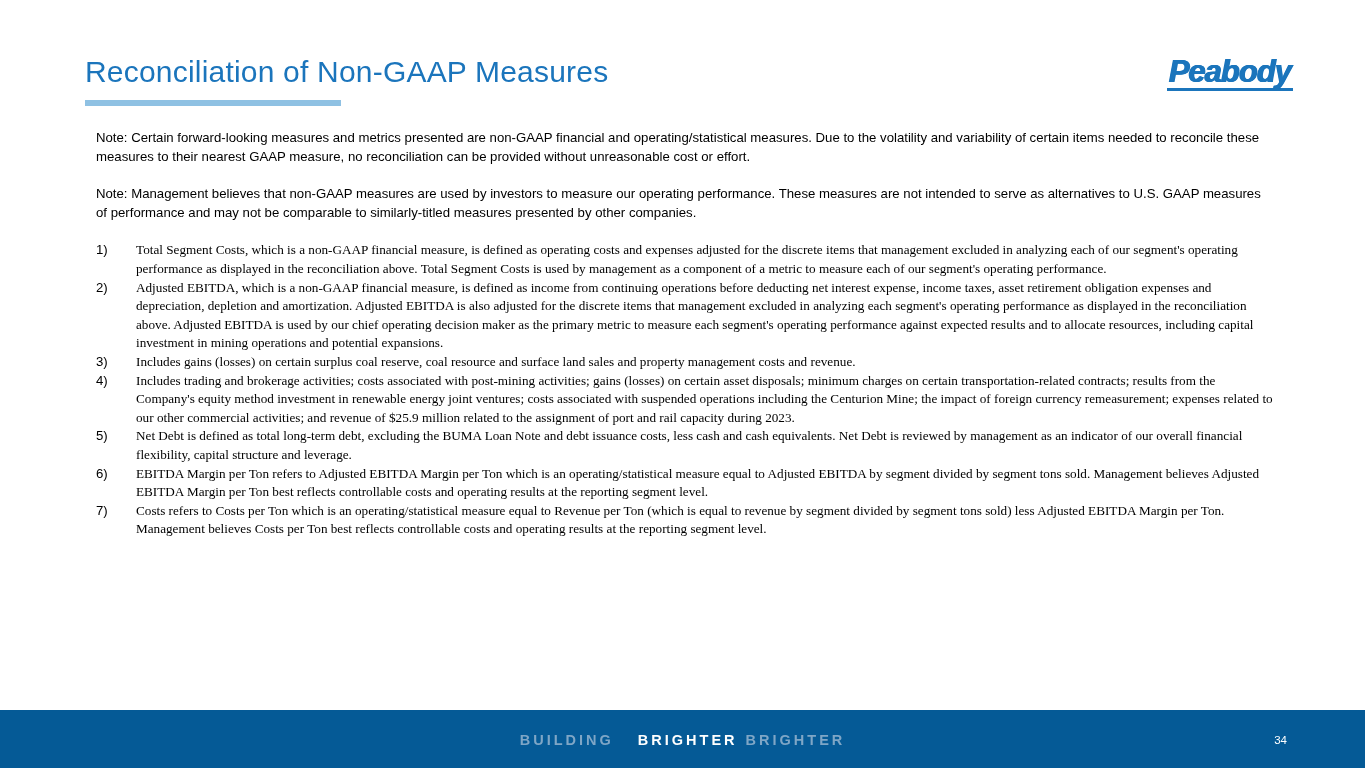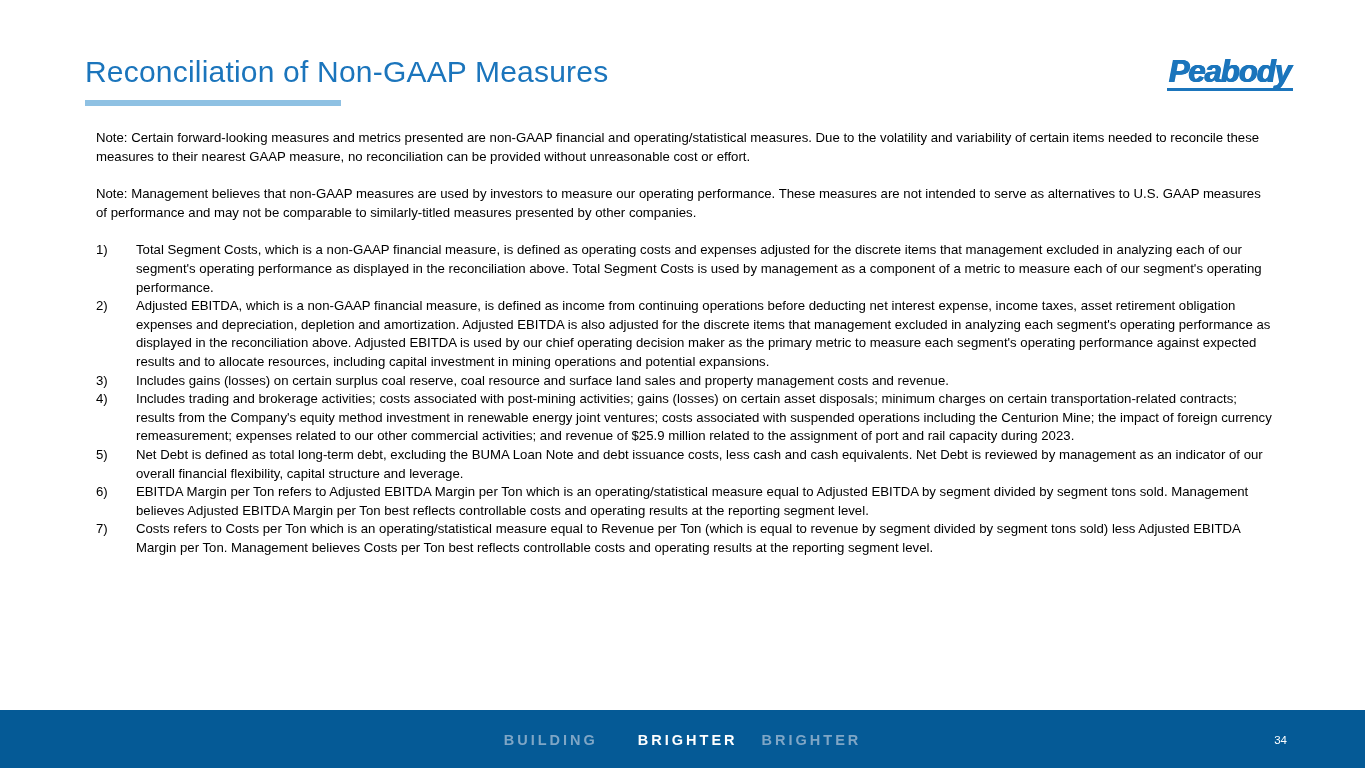--- a/index.html
+++ b/index.html
@@ -54,35 +54,35 @@
     left: 96px; top: 129px;
     width: 1178px;
     font-size: 13.2px;
     line-height: 18.6px;
     color: #000000;
   }
   .note { margin-bottom: 19px; }
   .footnote-list { margin-top: 19px; }
   .footnote { display: flex; align-items: flex-start; }
   .fn-num { flex: 0 0 40px; }
-  .fn-text { flex: 1 1 auto; }
+  .fn-text { flex: 1 1 auto; font-family: Liberation Serif, serif; }
 
   
   .slide-footer {
     position: absolute;
     left: 0; bottom: 0;
     width: 1365px; height: 58px;
     background: #055A96;
   }
   .tagline {
     position: absolute;
     left: 0; right: 0; top: 22px;
     display: flex;
     justify-content: center;
-    gap: 24px;
+    gap: 8px;
     font-size: 14.5px;
     font-weight: 700;
     letter-spacing: 3px;
   }
   .tag-light { color: #7FA6C6; }
   .tag-bright { color: #ffffff; margin-left: 16px; }
   .page-num {
     position: absolute;
     right: 78px; top: 24px;
     font-size: 11.5px;

